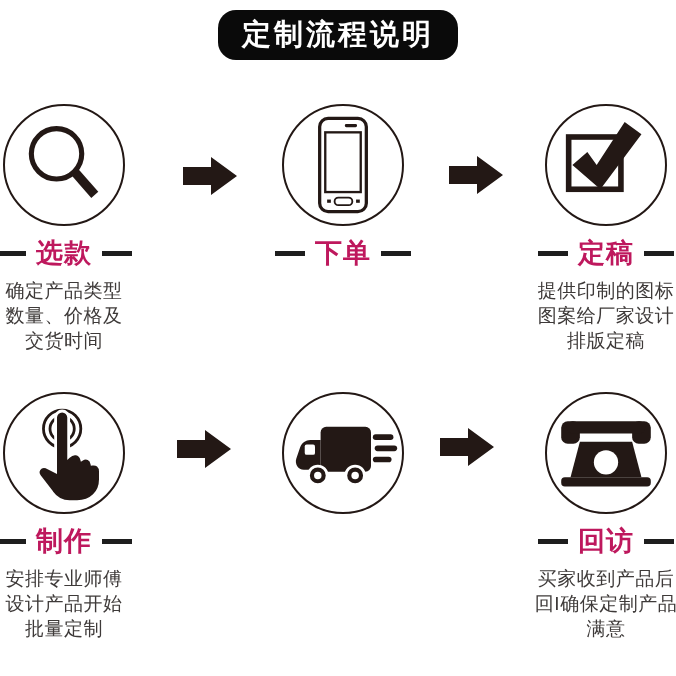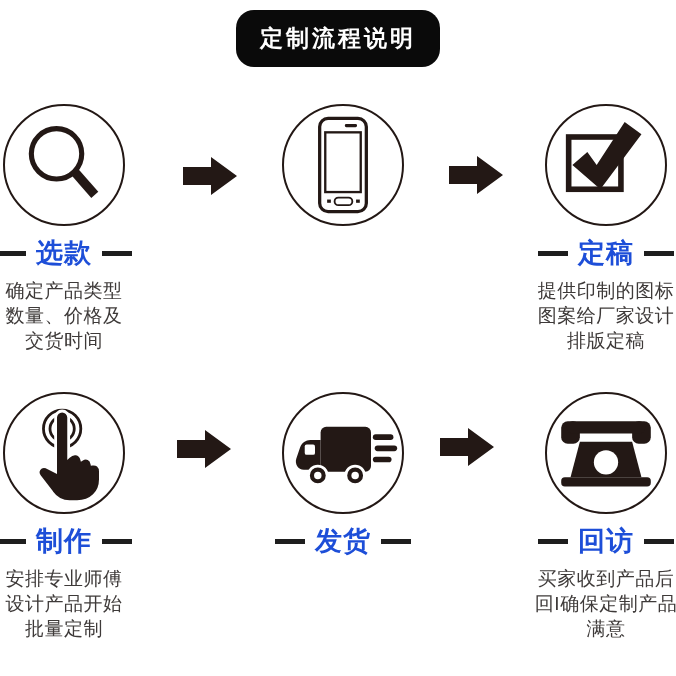--- a/index.html
+++ b/index.html
@@ -3,31 +3,31 @@
 <meta charset="utf-8">
 <style>
   html,body{margin:0;padding:0;}
   body{
     width:676px;height:676px;background:#ffffff;position:relative;overflow:hidden;
     font-family:"Liberation Sans","DejaVu Sans",sans-serif;
   }
   .title-pill{
     position:absolute;top:10px;left:50%;transform:translateX(-50%);
     background:#0a0a0a;color:#ffffff;border-radius:18px;
-    padding:13px 24px;font-size:23px;font-weight:700;letter-spacing:3px;white-space:nowrap;
+    padding:5px 24px;font-size:29px;font-weight:700;letter-spacing:3px;white-space:nowrap;
   }
   .step{position:absolute;width:200px;text-align:center;}
   .r1{top:104px;} .r2{top:392px;}
   .c1{left:-36px;} .c2{left:243px;} .c3{left:506px;}
   .circle{
     width:118px;height:118px;border:2px solid #231815;border-radius:50%;
     margin:0 auto;display:flex;align-items:center;justify-content:center;background:#fff;
   }
   .label-row{display:flex;align-items:center;justify-content:center;gap:10px;margin-top:14px;}
-  .label{font-size:27px;font-weight:600;color:#1d4ed8;letter-spacing:1px;line-height:1;}
+  .label{font-size:27px;font-weight:600;color:#be185d;letter-spacing:1px;line-height:1;}
   .dash{width:30px;height:5px;background:#1e1e1e;flex:0 0 auto;}
   .desc{
     margin-top:11px;font-size:19px;line-height:25px;color:#3e3a39;
     white-space:pre-line;letter-spacing:0.5px;
   }
   .arrow{position:absolute;}
 </style>
 </head>
 <body>
 
@@ -55,20 +55,25 @@
 <div class="step r1 c2">
   <div class="circle">
     <svg width="112" height="112" viewBox="0 0 120 120">
       <rect x="35" y="10" width="50" height="100" rx="9" fill="#fff" stroke="#231815" stroke-width="3.5"></rect>
       <rect x="41" y="25" width="38" height="64" fill="#fff" stroke="#231815" stroke-width="2.5"></rect>
       <rect x="62" y="16" width="13" height="3.5" rx="1.5" fill="#231815"></rect>
       <rect x="51" y="95" width="19" height="8" rx="4" fill="none" stroke="#231815" stroke-width="2"></rect>
       <rect x="43" y="97" width="4" height="3.5" fill="#231815"></rect>
       <rect x="74" y="97" width="4" height="3.5" fill="#231815"></rect>
     </svg>
+  </div>
+  <div class="label-row">
+    <span class="dash"></span>
+    <span class="label">下单</span>
+    <span class="dash"></span>
   </div>
 </div>
 
 <div class="step r1 c3">
   <div class="circle">
     <svg width="112" height="112" viewBox="0 0 120 120">
       <rect x="20" y="30" width="56" height="56" fill="none" stroke="#231815" stroke-width="6"></rect>
       <polygon points="24,60 40,46 50,60 80,14 98,27 54,86" fill="#231815"></polygon>
     </svg>
   </div>
@@ -108,25 +113,20 @@
       <rect x="19" y="51" width="11" height="11" rx="2" fill="#ffffff"></rect>
       <circle cx="33" cy="84" r="10" fill="#231815" stroke="#ffffff" stroke-width="3"></circle>
       <circle cx="33" cy="84" r="4" fill="#ffffff"></circle>
       <circle cx="73" cy="84" r="10" fill="#231815" stroke="#ffffff" stroke-width="3"></circle>
       <circle cx="73" cy="84" r="4" fill="#ffffff"></circle>
       <rect x="92" y="40" width="22" height="6" rx="3" fill="#231815"></rect>
       <rect x="94" y="52" width="24" height="6" rx="3" fill="#231815"></rect>
       <rect x="92" y="64" width="20" height="6" rx="3" fill="#231815"></rect>
     </svg>
   </div>
-  <div class="label-row">
-    <span class="dash"></span>
-    <span class="label">发货</span>
-    <span class="dash"></span>
-  </div>
 </div>
 
 <div class="step r2 c3">
   <div class="circle">
     <svg width="112" height="112" viewBox="0 0 120 120">
       <rect x="12" y="26" width="20" height="24" rx="7" fill="#231815"></rect>
       <rect x="88" y="26" width="20" height="24" rx="7" fill="#231815"></rect>
       <rect x="18" y="26" width="84" height="13" rx="6" fill="#231815"></rect>
       <path d="M32 48 L88 48 L98 86 L22 86 Z" fill="#231815"></path>
       <circle cx="60" cy="70" r="13" fill="#ffffff"></circle>

